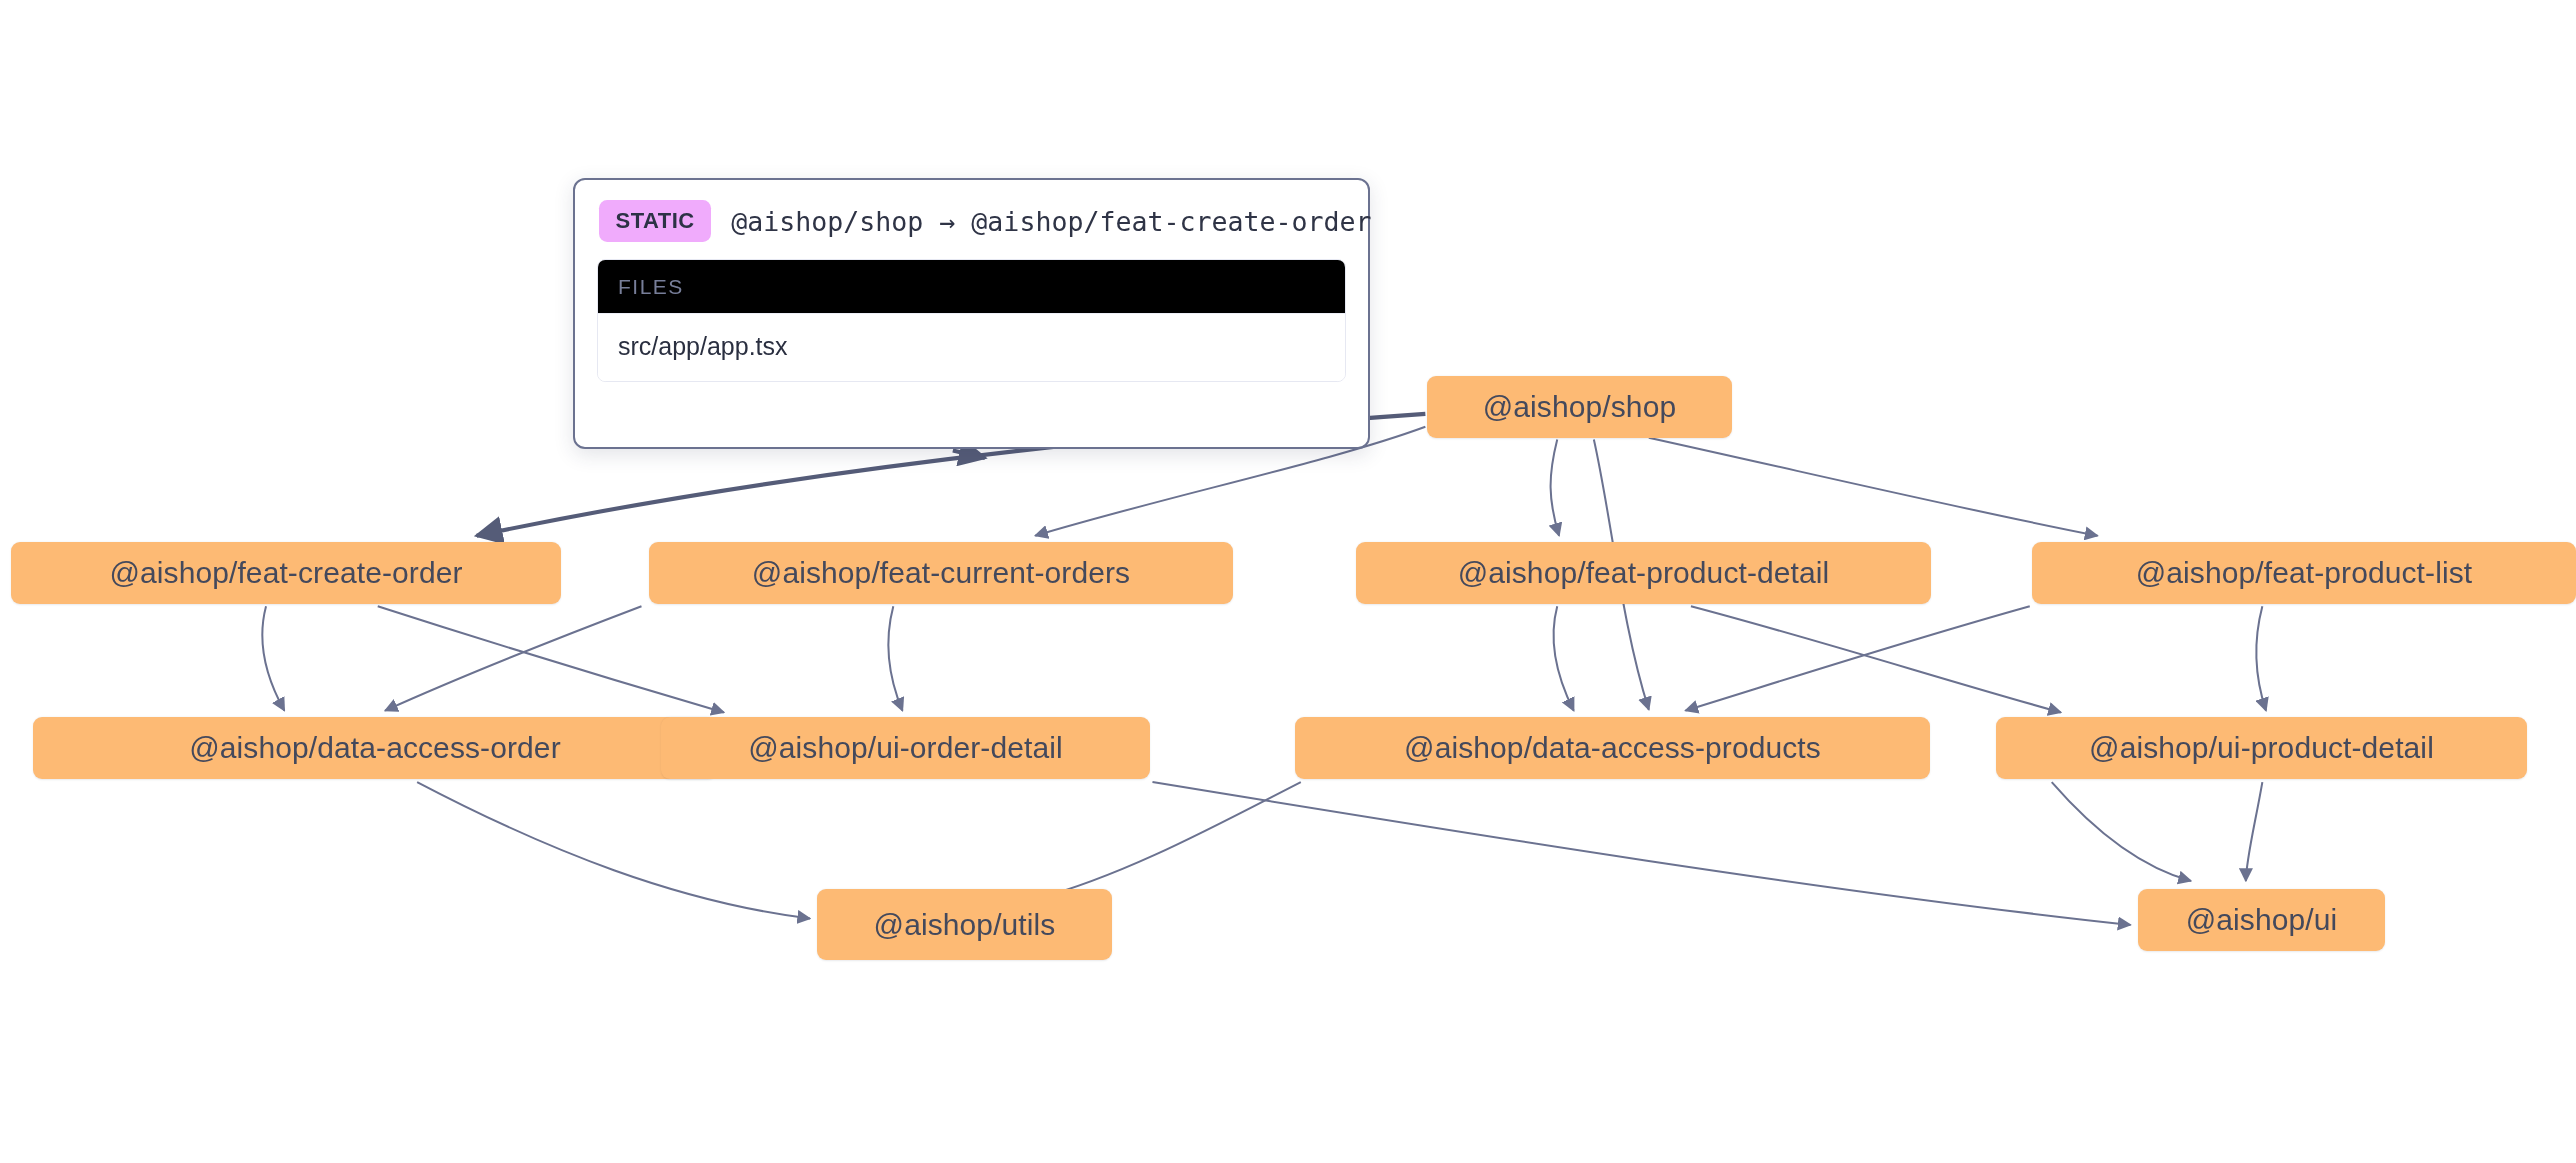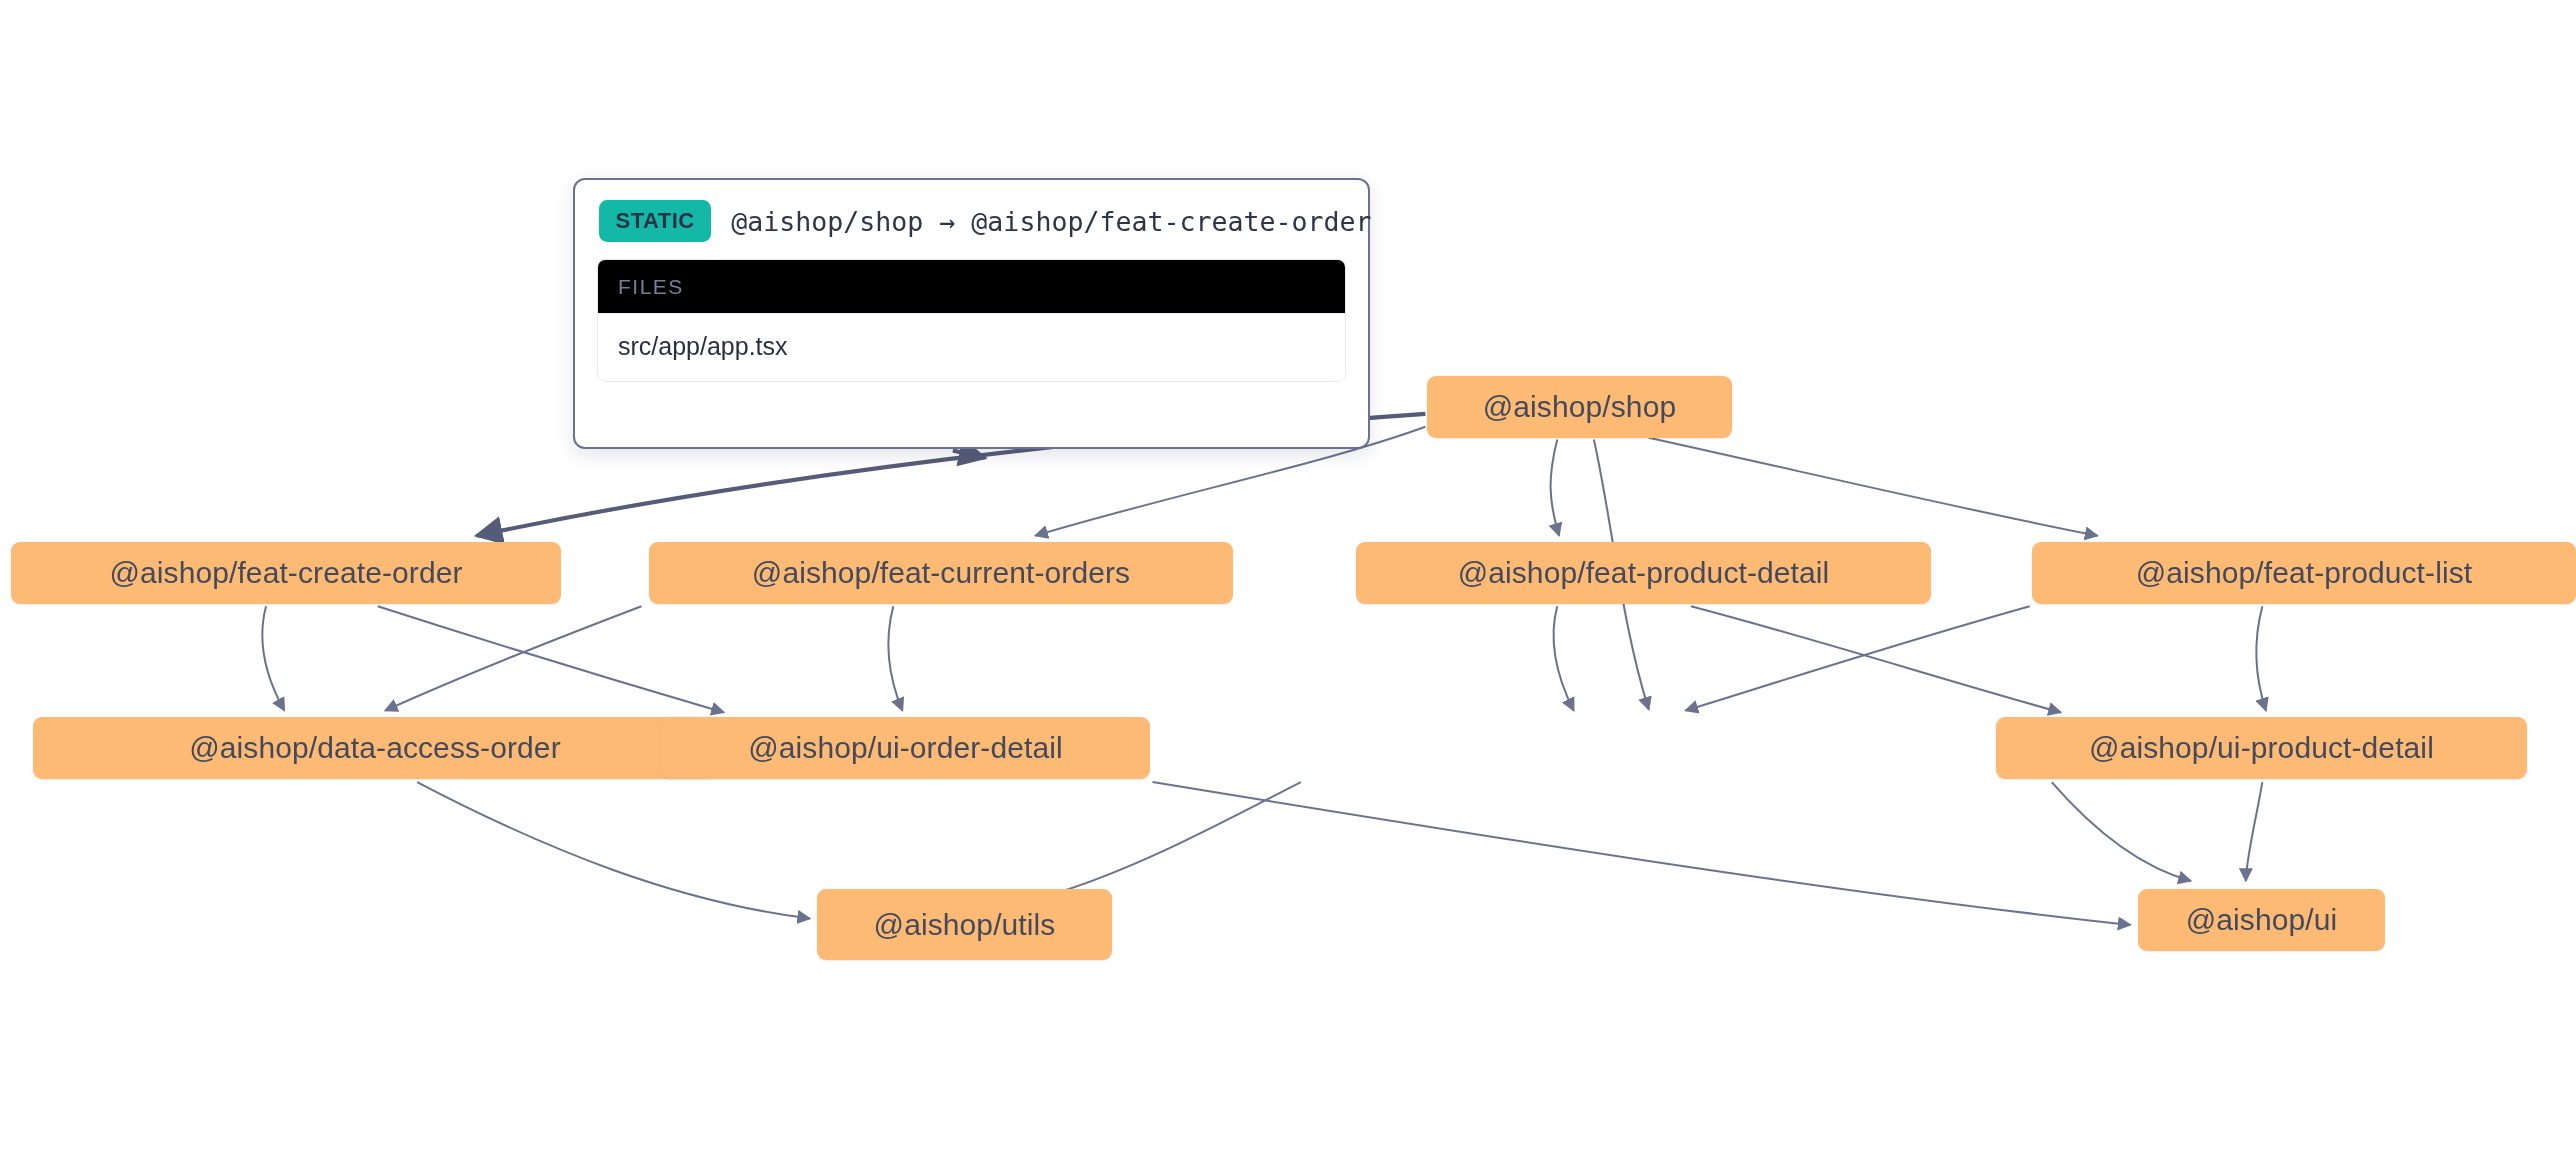--- a/index.html
+++ b/index.html
@@ -37,21 +37,21 @@
     box-sizing:border-box;
     box-shadow:0 5.5px 20px rgba(40,48,80,.13);
     z-index:40;
   }
   #tooltip-header{
     display:flex;align-items:center;
     padding:20px 24px 11px 24px;
     gap:20px;
   }
   #static-badge{
-    background:#14b8a6;
+    background:#f0abfc;
     color:#2d3246;
     font-size:22px;
     font-weight:bold;
     letter-spacing:0.5px;
     padding:10px 16.5px;
     border-radius:8.2px;
     line-height:1;
   }
   #tooltip-title{
     font-family:"DejaVu Sans Mono","Liberation Mono",monospace;
@@ -156,20 +156,23 @@
   </div>
 
   <div class="node" style="left:33px;top:717px;width:684px;height:62px;">
     <span>@aishop/data-access-order</span>
   </div>
 
   <div class="node" style="left:661px;top:717px;width:489px;height:62px;">
     <span>@aishop/ui-order-detail</span>
   </div>
 
+  <div class="node" style="left:1295px;top:717px;width:635px;height:62px;">
+    <span>@aishop/data-access-products</span>
+  </div>
 
   <div class="node" style="left:1996px;top:717px;width:531px;height:62px;">
     <span>@aishop/ui-product-detail</span>
   </div>
 
   <div class="node" style="left:817px;top:889px;width:295px;height:71px;">
     <span>@aishop/utils</span>
   </div>
 
   <div class="node" style="left:2138px;top:889px;width:247px;height:62px;">

